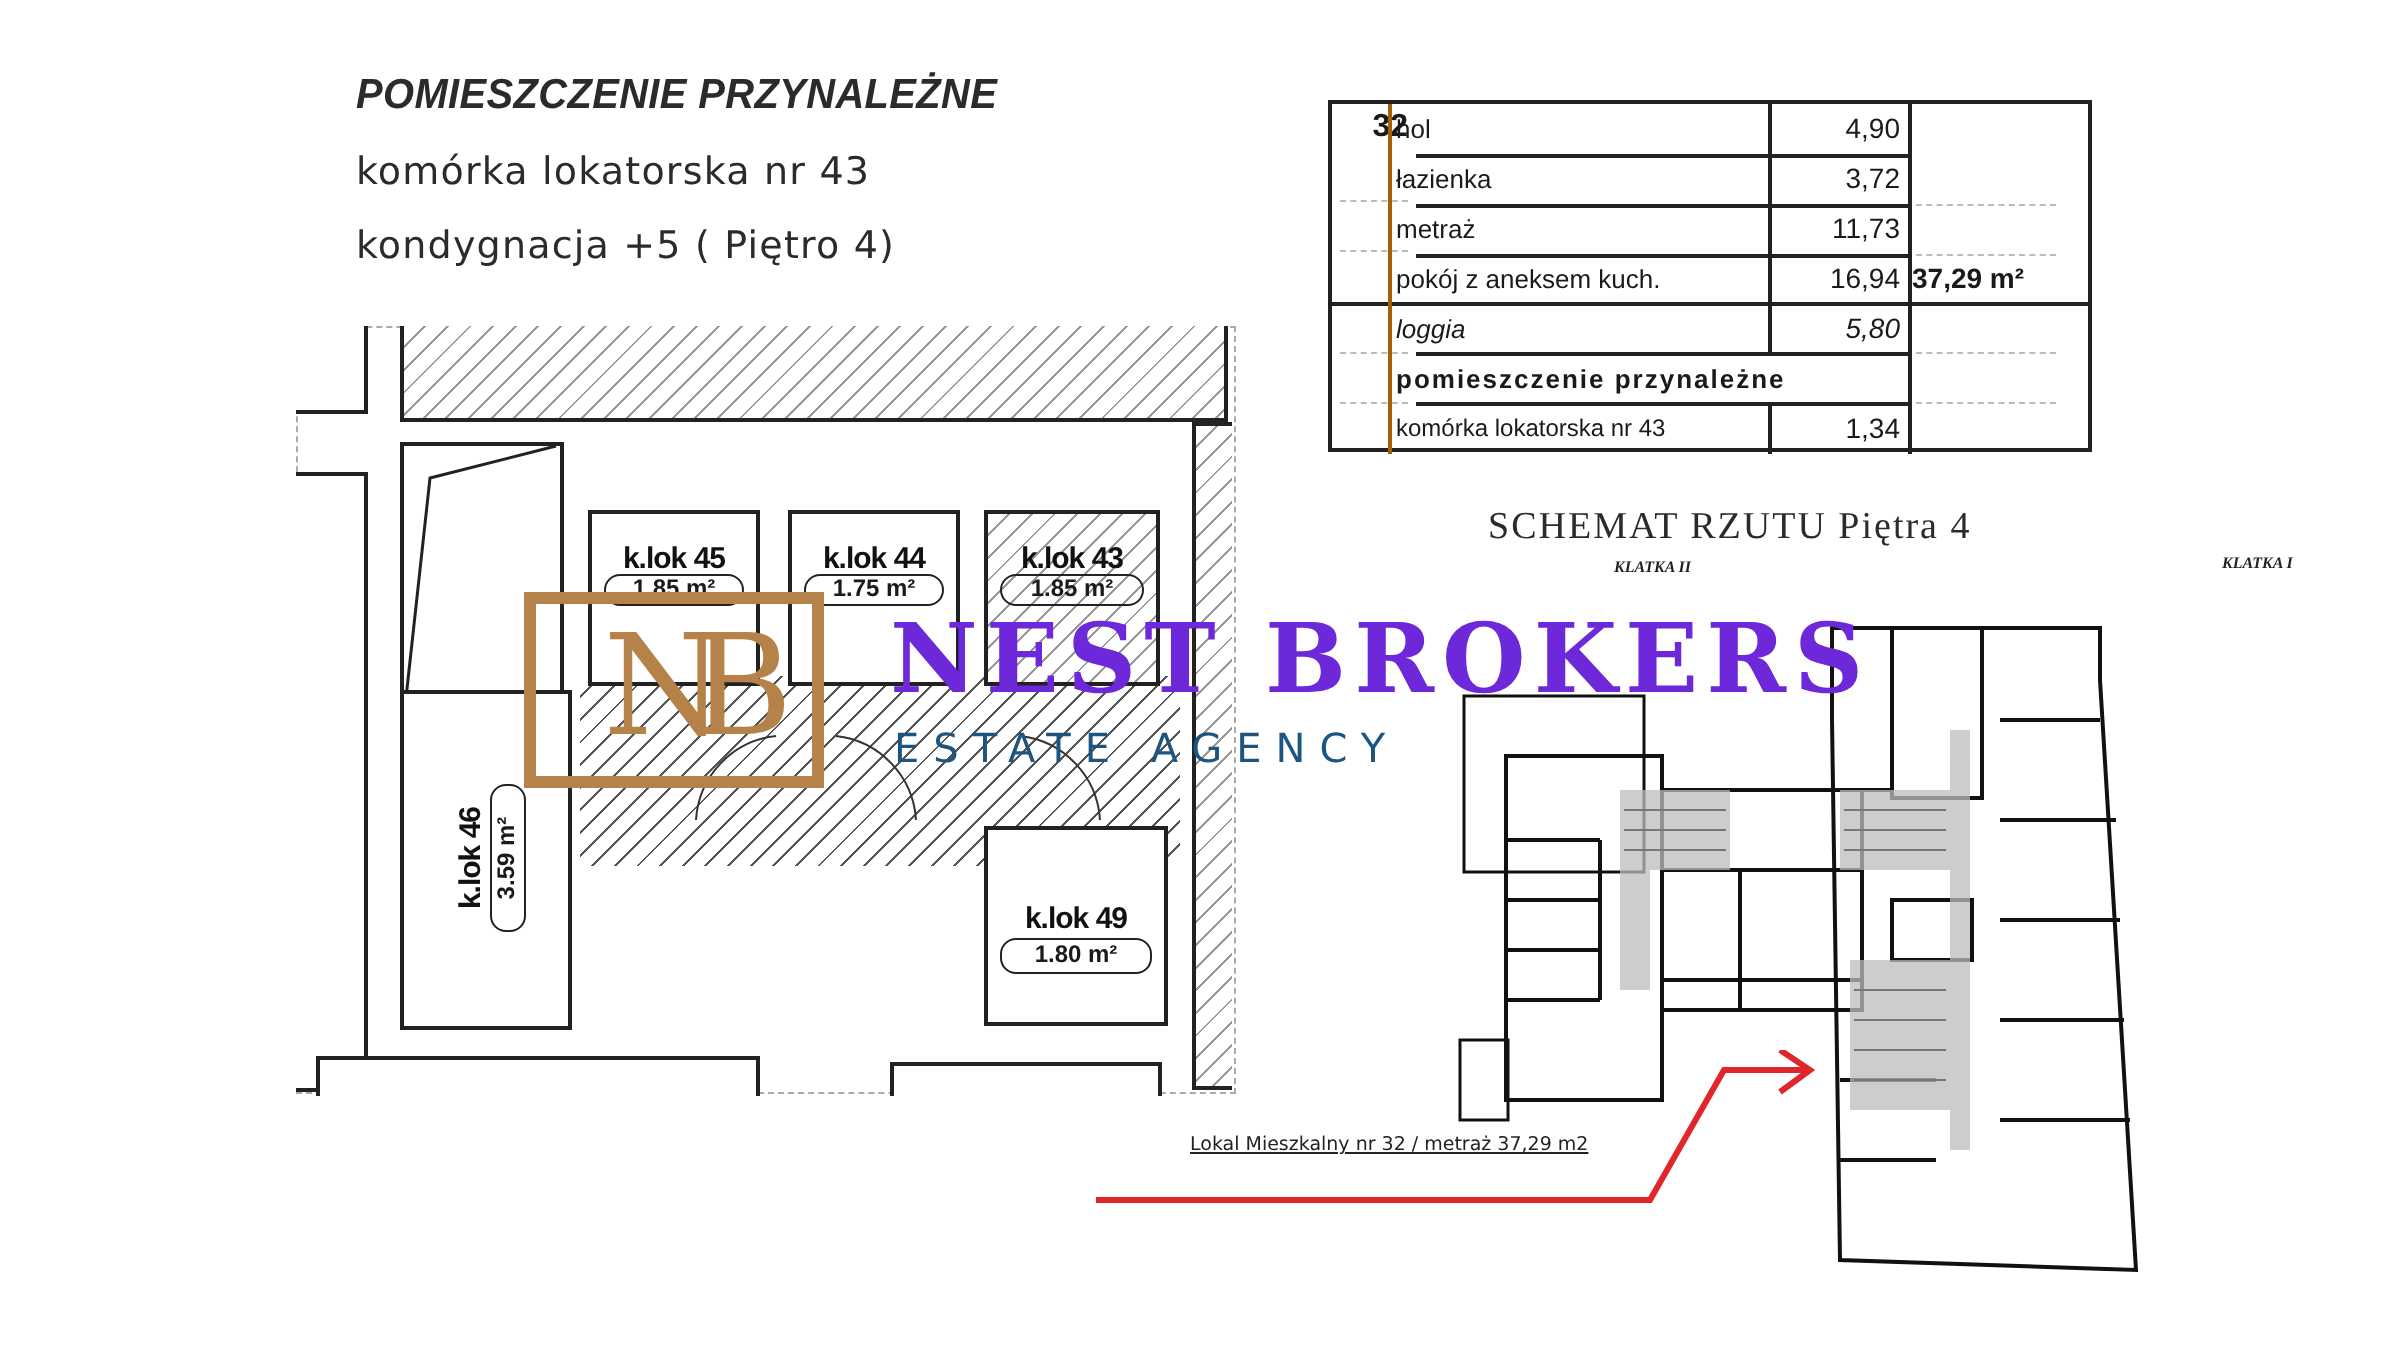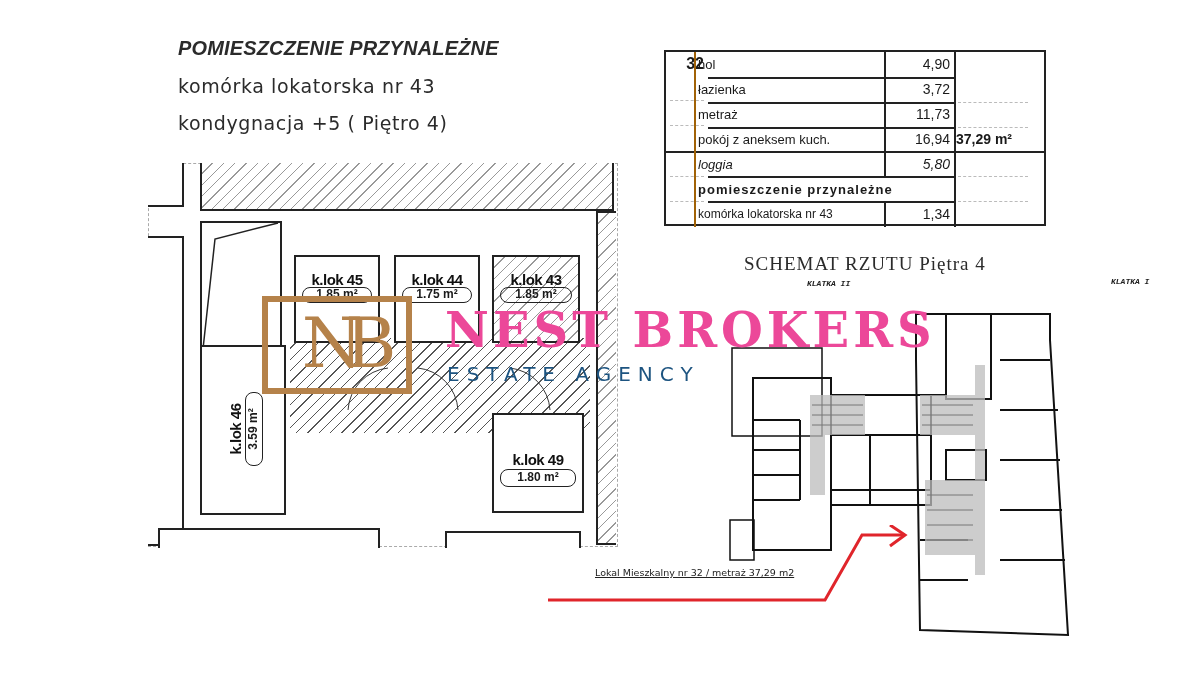--- a/index.html
+++ b/index.html
@@ -19,36 +19,36 @@
   .tbl .c1 { position:absolute; left:28px; width:176px; top:0; bottom:0; border-left:2px solid #a16207; padding-left:2px; box-sizing:border-box; line-height:25px; }
   .tbl .c2 { position:absolute; left:218px; width:70px; top:0; bottom:0; border-left:2px solid #222; text-align:right; padding-right:4px; box-sizing:border-box; font-size:14px; line-height:25px; }
   .tbl .c3 { position:absolute; left:288px; right:0; top:0; bottom:0; border-left:2px solid #222; text-align:left; padding-right:2px; box-sizing:border-box; font-weight:bold; font-size:14px; line-height:25px; }
   .tbl .hl { position:absolute; left:42px; width:246px; height:1.5px; background:#222; }
   .tbl .hl-full { position:absolute; left:0; right:0; height:2px; background:#222; }
   .tbl .dash { position:absolute; height:1px; border-top:1px dashed #bbb; }
   .italic { font-style:italic; }
   .bold-wide { font-weight:bold; letter-spacing:1px; }
 
   .schemat { left:744px; top:241px; font-family:Liberation Serif, serif; font-size:19px; color:#2b2b2b; letter-spacing:1px;margin-top:12px; }
-  .klatka { font-family:Liberation Mono, monospace; font-style:italic; font-weight:bold; font-size:8px; color:#222;padding-left:35px; }
+  .klatka { font-family:Liberation Serif, serif; font-style:italic; font-weight:bold; font-size:8px; color:#222;padding-left:35px; }
 
   
   .plan { left:148px; top:163px; width:470px; height:384px; }
   .wall { position:absolute; border:2px solid #222; box-sizing:border-box; background:#fff; }
   .hatch { background-image: repeating-linear-gradient(135deg, transparent 0 7px, #555 7px 8px); background-color:#fff; }
   .hatch-light { background-image: repeating-linear-gradient(135deg, transparent 0 7px, #999 7px 8px); background-color:#fff; }
   .lok-name { position:absolute; left:0; right:0; text-align:center; font-family:"Liberation Sans", sans-serif; font-size:15px; font-weight:bold; color:#111; letter-spacing:-0.5px; }
   .lok-area { position:absolute; border:1.5px solid #222; border-radius:8px; text-align:center; font-family:"Liberation Sans", sans-serif; font-size:12px; font-weight:bold; background:#fff; box-sizing:border-box; }
   .lok-area.hatched { background:transparent; }
   .dashed-outline { position:absolute; border:1px dashed #aaa; }
 
   
   .nb-box { left:262px; top:296px; width:150px; height:98px; border:6px solid #b5824a; box-sizing:border-box; }
   .nb-letters { left:270px; top:300px; width:140px; text-align:center; font-family:"DejaVu Serif", serif; font-size:70px; color:#b5824a; letter-spacing:-18px; line-height:86px; }
-  .brand-main { left:445px; top:302px; font-family:"DejaVu Serif", serif; font-weight:bold; font-size:48px; color:#ec4899; letter-spacing:4px; line-height:56px; }
+  .brand-main { left:445px; top:302px; font-family:"DejaVu Serif", serif; font-weight:bold; font-size:48px; color:#6d28d9; letter-spacing:4px; line-height:56px; }
   .brand-sub { left:447px; top:362px; font-family:"DejaVu Sans", sans-serif; font-size:20px; color:#1d5480; letter-spacing:7px; }
 
   
   .caption { left:595px; top:567px; font-family:"DejaVu Sans", sans-serif; font-size:9.5px; color:#222; text-decoration:underline; }
 </style>
 </head>
 <body>
 
 <div class="abs h-title">POMIESZCZENIE PRZYNALEŻNE</div>
 <div class="abs h-sub h-sub1">komórka lokatorska nr 43</div>

